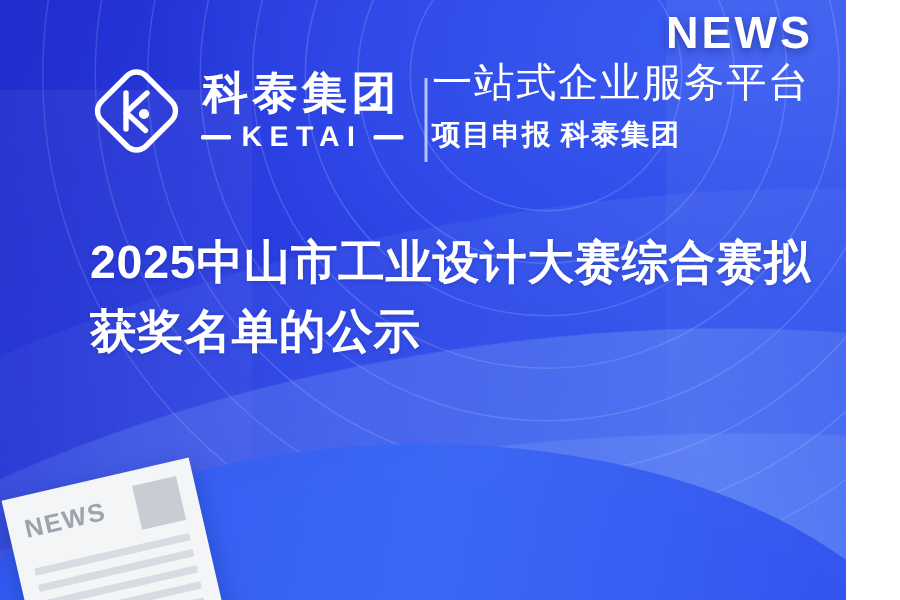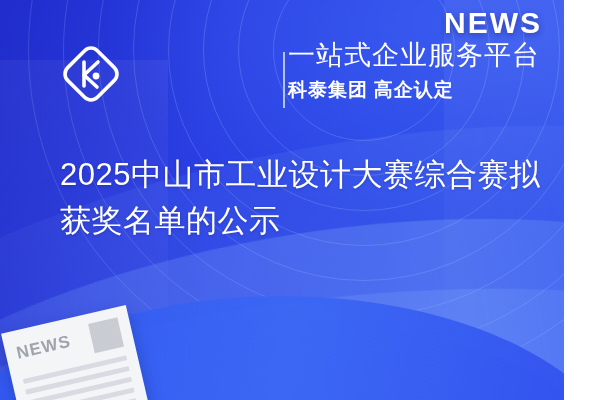--- a/index.html
+++ b/index.html
@@ -189,21 +189,21 @@
   }
 
   
   .headline {
     position: absolute;
     left: 60px;
     top: 152px;
     width: 510px;
     color: #ffffff;
     font-size: 31px;
-    font-weight: 400;
+    font-weight: 700;
     line-height: 1.47;
     letter-spacing: 0.5px;
     text-shadow: 0 1px 3px rgba(12,24,110,.25);
   }
 
   
   .newspaper {
     position: absolute;
     left: 12px;
     top: 318px;
@@ -282,27 +282,35 @@
 
   <div class="logo-row">
     <div class="mark">
       <svg viewBox="0 0 62 62" width="62" height="62" aria-hidden="true">
         <rect x="10" y="10" width="42" height="42" rx="9" ry="9" transform="rotate(45 31 31)" fill="none" stroke="#ffffff" stroke-width="3.6"></rect>
         <path d="M24 19 L24 43" stroke="#ffffff" stroke-width="3.6" stroke-linecap="round" fill="none"></path>
         <path d="M38 19 L24 32 L37 44" stroke="#ffffff" stroke-width="3.6" stroke-linecap="round" stroke-linejoin="round" fill="none"></path>
         <circle cx="36" cy="33" r="3.4" fill="#ffffff"></circle>
       </svg>
     </div>
+    <div class="wordmark">
+      <div class="cn-name">科泰集团</div>
+      <div class="en-row">
+        <span class="dash"></span>
+        <span class="en-name">KETAI</span>
+        <span class="dash"></span>
+      </div>
+    </div>
   </div>
 
   <div class="divider"></div>
 
   <div class="slogan">
     <div class="slogan-main">一站式企业服务平台</div>
-    <div class="slogan-sub">科泰集团 高企认定</div>
+    <div class="slogan-sub">项目申报 科泰集团</div>
   </div>
 
   <div class="headline">2025中山市工业设计大赛综合赛拟获奖名单的公示</div>
 
   <div class="newspaper">
     <div class="np-top">
       <div class="np-title">NEWS</div>
       <div class="np-thumb"></div>
     </div>
     <div class="np-lines">

